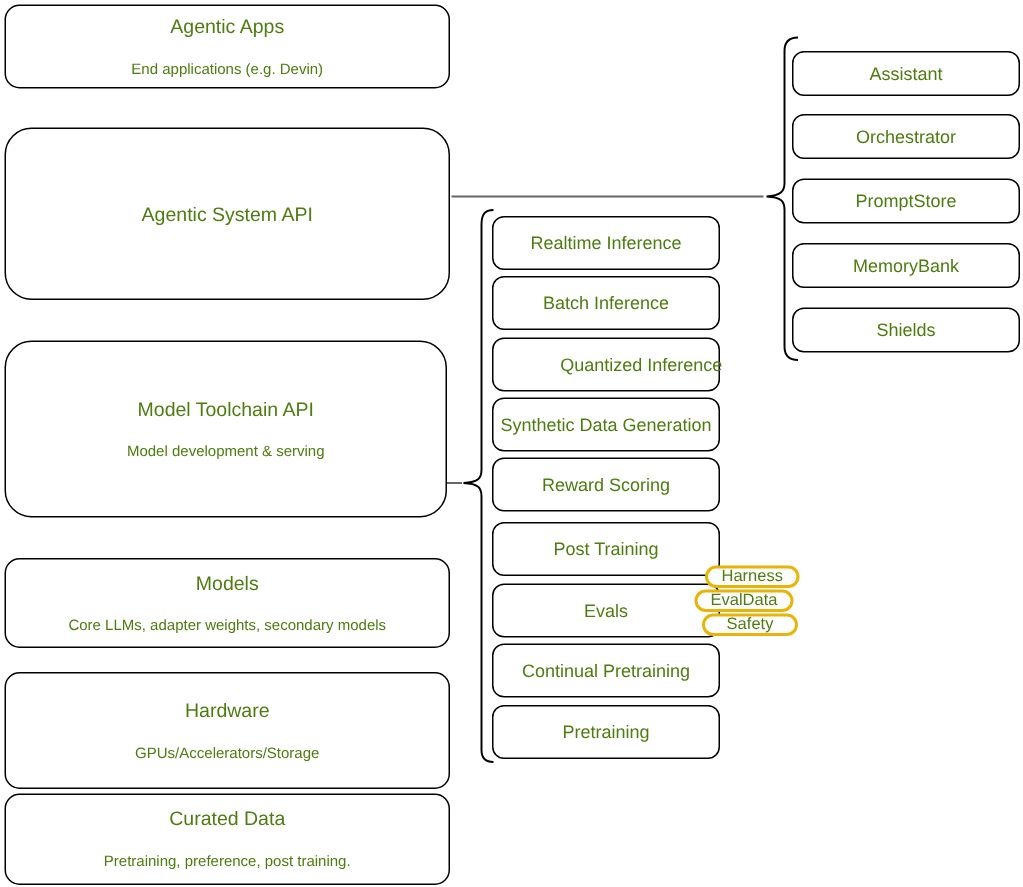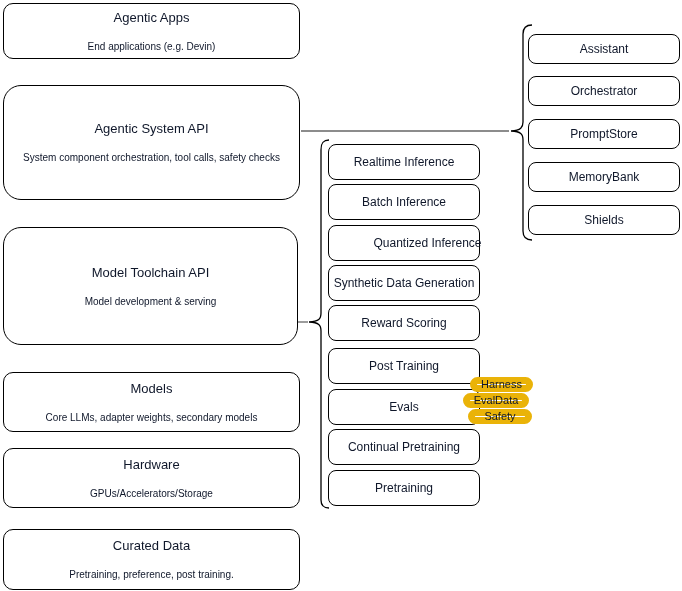--- a/index.html
+++ b/index.html
@@ -2,21 +2,21 @@
 <html><head>
 <meta charset="utf-8">
 <style>
   html, body { margin: 0; padding: 0; background: #ffffff; }
   .canvas {
     position: relative;
     width: 682px;
     height: 591px;
     background: #ffffff;
     font-family: "Liberation Sans", sans-serif;
-    color: #0f172a;
+    color: #4d7c0f;
     overflow: hidden;
   }
   .layer-svg {
     position: absolute;
     left: 0; top: 0;
     width: 682px; height: 591px;
     pointer-events: none;
   }
   .node {
     position: absolute;
@@ -37,21 +37,21 @@
     border-radius: 8px; font-size: 12px; white-space: nowrap;
   }
   .rbox {
     left: 528px; width: 152px; height: 30px;
     border-radius: 8px; font-size: 12px; white-space: nowrap;
   }
   .pill {
     position: absolute;
     box-sizing: border-box;
     background: #ffffff;
-    border: 7px solid #eab308;
+    border: 2px solid #eab308;
     border-radius: 999px;
     font-size: 11px;
     line-height: 13px;
     display: flex;
     align-items: center;
     justify-content: center;
     white-space: nowrap;
     z-index: 5;
   }
 </style>
@@ -71,34 +71,33 @@
     <path d="M 532 25 C 526 25 523 28 523 34 L 523 122 C 523 127 521 130.5 511 131 C 521 131.5 523 134 523 140 L 523 231 C 523 237 526 240 532 240" fill="none" stroke-width="1.3" stroke="#000000"></path>
   </svg>
 
   <div class="node lbox" style="top:3px; height:56px; border-radius:10px;">
     <div class="ltitle">Agentic Apps</div>
     <div class="lsub">End applications (e.g. Devin)</div>
   </div>
 
   <div class="node lbox" style="top:85px; height:115px; border-radius:18px;">
     <div class="ltitle">Agentic System API</div>
-    <div class="lsub">System component orchestration, tool calls, safety checks</div>
   </div>
 
   <div class="node lbox" style="top:227px; height:118px; width:295px; border-radius:18px;">
     <div class="ltitle">Model Toolchain API</div>
     <div class="lsub">Model development &amp; serving</div>
   </div>
 
   <div class="node lbox" style="top:372px; height:60px; border-radius:10px;">
     <div class="ltitle">Models</div>
     <div class="lsub">Core LLMs, adapter weights, secondary models</div>
   </div>
 
-  <div class="node lbox" style="top:448px; height:60px; border-radius:10px;">
+  <div class="node lbox" style="top:448px; height:78px; border-radius:10px;">
     <div class="ltitle">Hardware</div>
     <div class="lsub">GPUs/Accelerators/Storage</div>
   </div>
 
   <div class="node lbox" style="top:529px; height:61px; border-radius:10px;">
     <div class="ltitle">Curated Data</div>
     <div class="lsub">Pretraining, preference, post training.</div>
   </div>
 
   <div class="node mbox" style="top:144px;">

